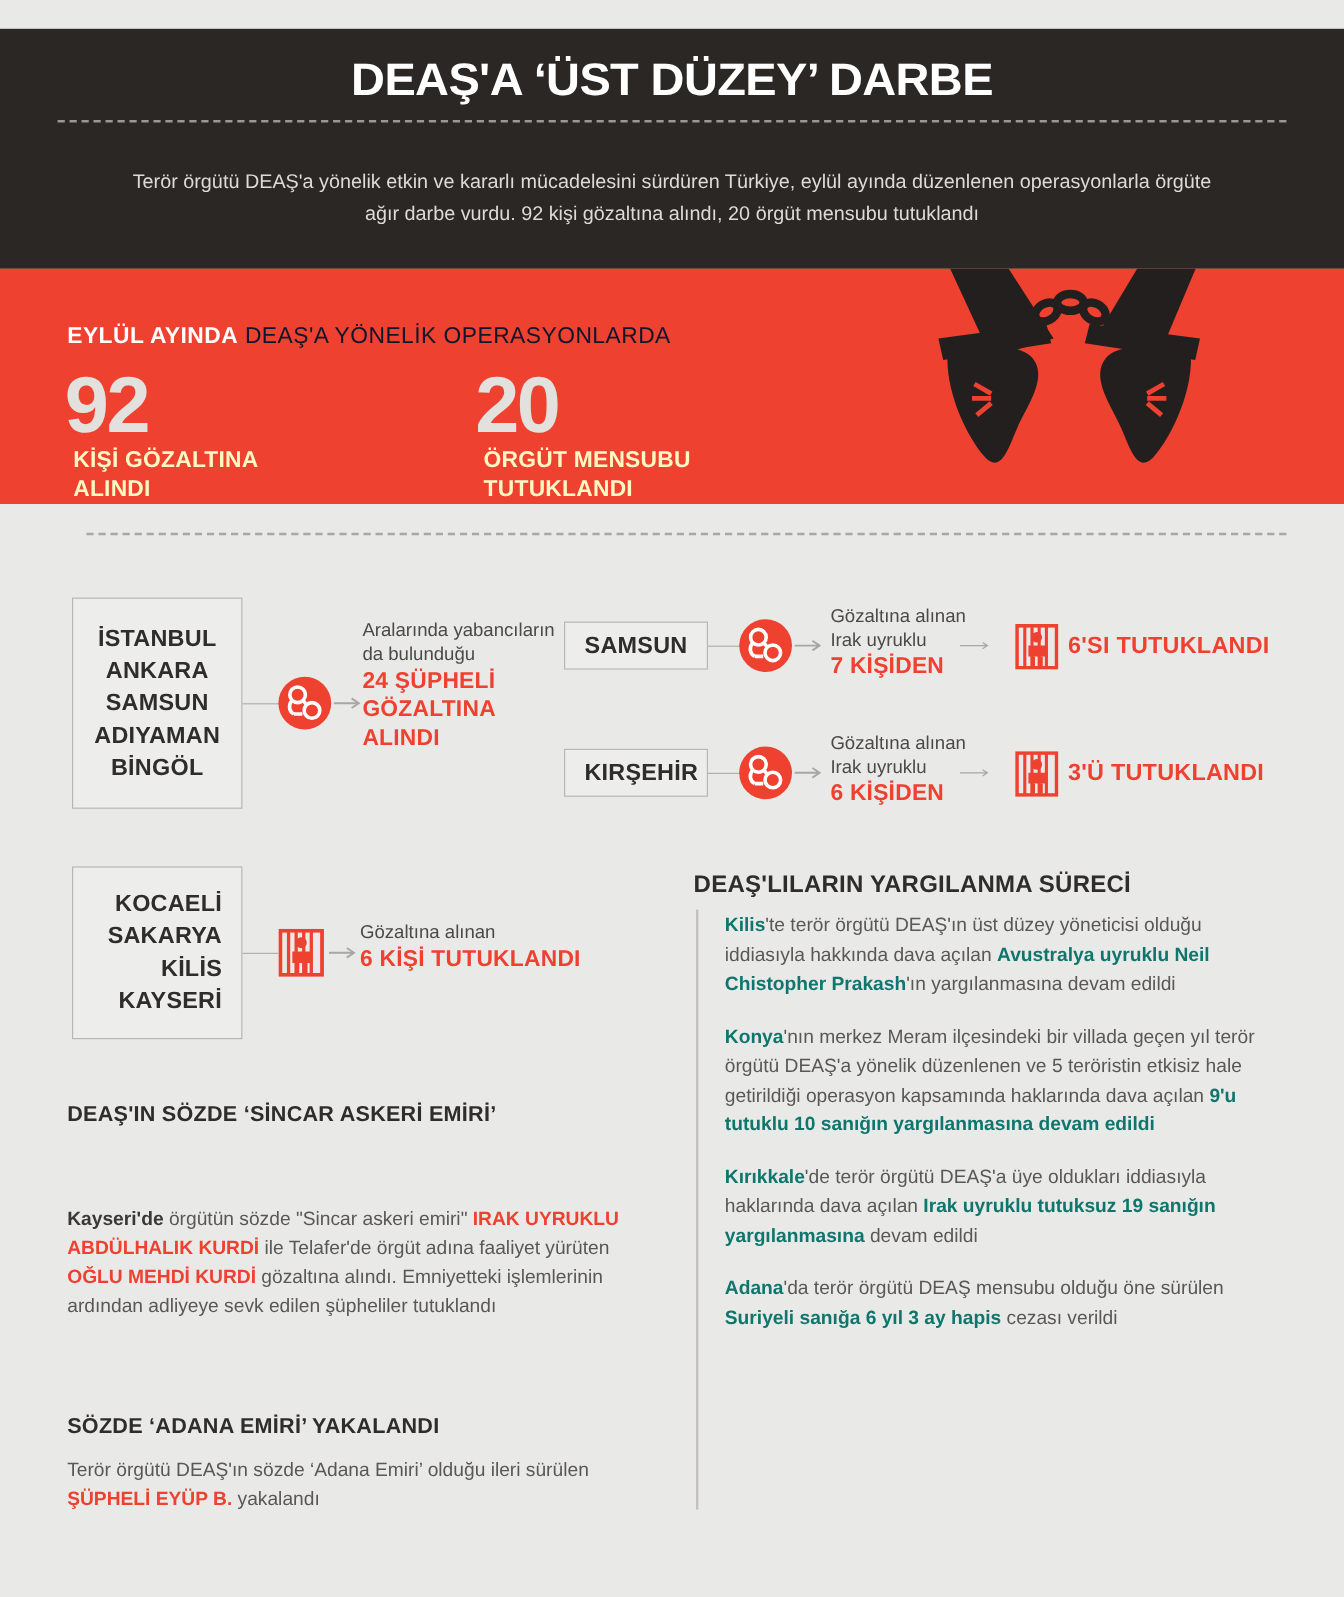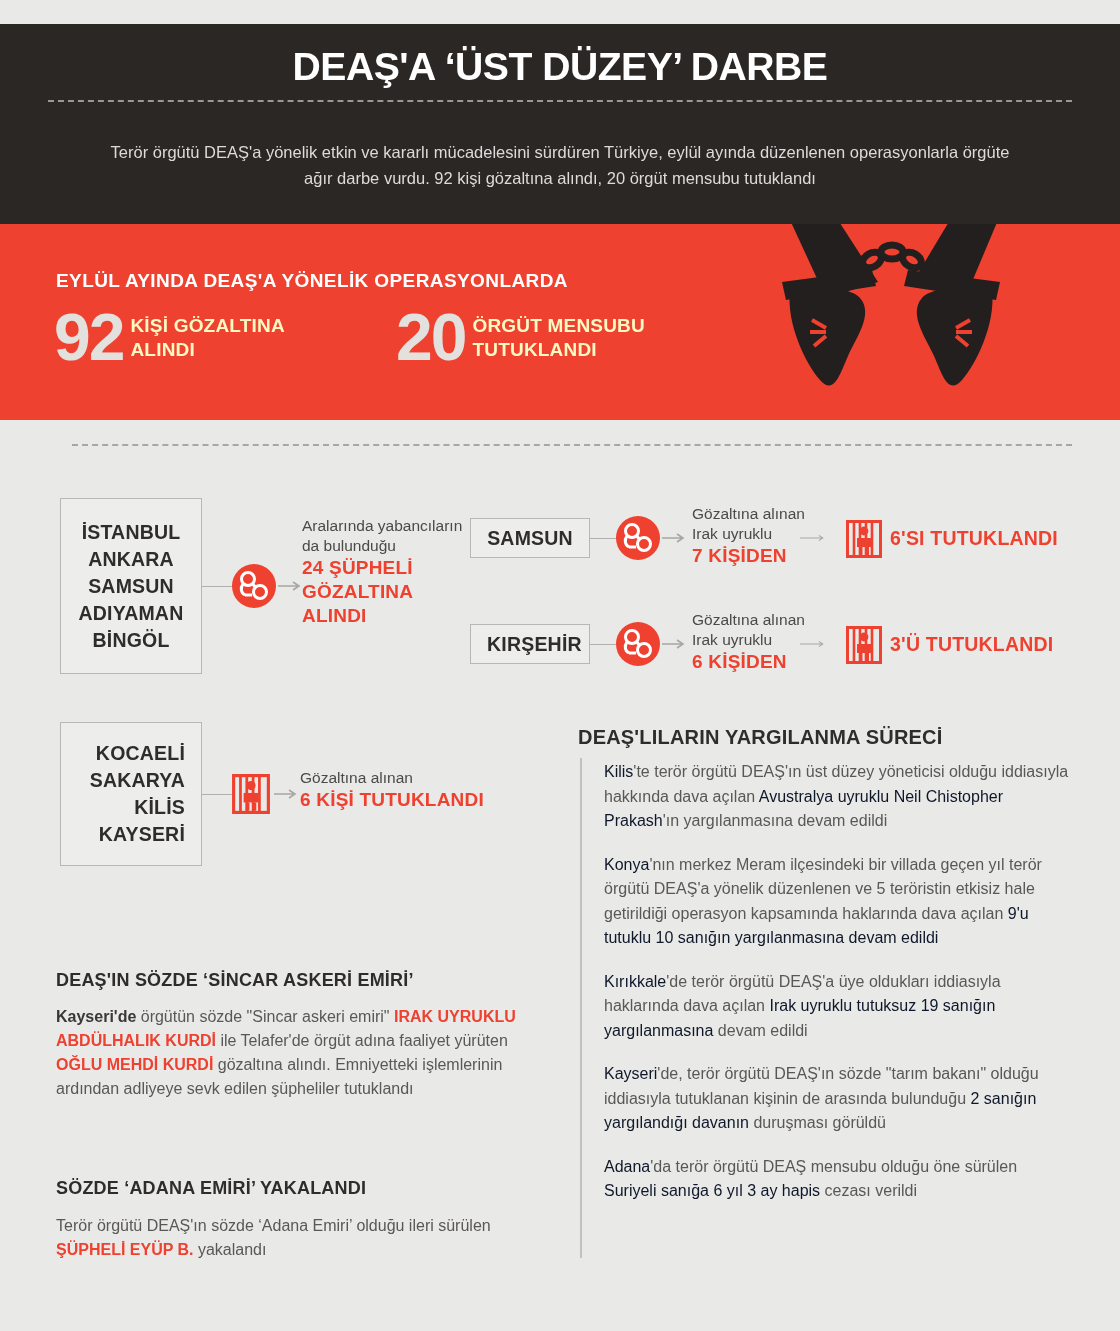--- a/index.html
+++ b/index.html
@@ -55,23 +55,23 @@
     background: #ee4130;
     overflow: hidden;
   }
   .banner-kicker {
     position: absolute; left: 56px; top: 46px;
     color: #ffffff;
     font-size: 19px;
     letter-spacing: 0.4px;
   }
   .banner-kicker b { font-weight: bold; }
-  .banner-kicker span { font-weight: bold; color: #ffffff; }
-
-  .stat { position: absolute; top: 84px; display: flex; align-items: flex-start; }
+  .banner-kicker span { font-weight: normal; color: #0f172a; }
+
+  .stat { position: absolute; top: 84px; display: flex; align-items: flex-start; flex-direction: column; }
   .stat-1 { left: 54px; }
   .stat-2 { left: 396px; }
   .stat-num {
     color: #e3e1dd;
     font-size: 66px;
     font-weight: bold;
     line-height: 58px;
     letter-spacing: -2px;
   }
   .stat-txt {
@@ -159,21 +159,21 @@
   }
   .rcol-rule {
     position: absolute; left: 580px; top: 338px;
     width: 2px; height: 500px; background: #c3c1be;
   }
   .rcol-list { position: absolute; left: 604px; top: 340px; width: 468px; }
   .rcol-p {
     font-size: 16px; color: #5a5855; line-height: 24.5px;
     margin-bottom: 19px;
   }
-  .rcol-p b { color: #0f172a; font-weight: normal; }
+  .rcol-p b { color: #0f766e; font-weight: bold; }
 
   
   .footer {
     position: absolute; left: 0; top: 1280px;
     width: 1120px; height: 51px;
     background: #4a4541;
   }
   .footer-left {
     position: absolute; left: 30px; top: 18px;
     color: #d4d0cc; font-size: 10px; font-style: italic;
@@ -378,36 +378,35 @@
       </g>
     </svg>
     <svg class="arrow-sm" style="left:274px; top:368px;" width="26" height="12" viewBox="0 0 26 12">
       <path d="M0 6 L20 6 M15 2 L21 6 L15 10" stroke="#a9a7a4" stroke-width="1.6" fill="none"></path>
     </svg>
     <div class="note" style="left:300px; top:348px; width:240px;">
       <div class="grey">Gözaltına alınan</div>
       <div class="red">6 KİŞİ TUTUKLANDI</div>
     </div>
 
-    <div class="blk-title" style="left:56px; top:548px; width:470px;">
+    <div class="blk-title" style="left:56px; top:496px; width:470px;">
       <div>DEAŞ'IN SÖZDE ‘SİNCAR ASKERİ EMİRİ’</div>
     </div>
     <div class="blk-body" style="left:56px; top:585px; width:460px;"><b>Kayseri'de</b> örgütün sözde "Sincar askeri emiri" <span class="r">IRAK UYRUKLU ABDÜLHALIK KURDİ</span> ile Telafer'de örgüt adına faaliyet yürüten <span class="r">OĞLU MEHDİ KURDİ</span> gözaltına alındı. Emniyetteki işlemlerinin ardından adliyeye sevk edilen şüpheliler tutuklandı</div>
 
     <div class="blk-title" style="left:56px; top:756px; width:470px;">
       <div>SÖZDE ‘ADANA EMİRİ’ YAKALANDI</div>
     </div>
     <div class="blk-body" style="left:56px; top:794px; width:460px;">Terör örgütü DEAŞ'ın sözde ‘Adana Emiri’ olduğu ileri sürülen <span class="r">ŞÜPHELİ EYÜP B.</span> yakalandı</div>
 
     <div class="rcol-title">DEAŞ'LILARIN YARGILANMA SÜRECİ</div>
     <div class="rcol-rule"></div>
     <div class="rcol-list">
       <div class="rcol-p"><b>Kilis</b>'te terör örgütü DEAŞ'ın üst düzey yöneticisi olduğu iddiasıyla hakkında dava açılan <b>Avustralya uyruklu Neil Chistopher Prakash</b>'ın yargılanmasına devam edildi</div>
       <div class="rcol-p"><b>Konya</b>'nın merkez Meram ilçesindeki bir villada geçen yıl terör örgütü DEAŞ'a yönelik düzenlenen ve 5 teröristin etkisiz hale getirildiği operasyon kapsamında haklarında dava açılan <b>9'u tutuklu 10 sanığın yargılanmasına devam edildi</b></div>
       <div class="rcol-p"><b>Kırıkkale</b>'de terör örgütü DEAŞ'a üye oldukları iddiasıyla haklarında dava açılan <b>Irak uyruklu tutuksuz 19 sanığın yargılanmasına</b> devam edildi</div>
-      <div class="rcol-p"><b>Kayseri</b>'de, terör örgütü DEAŞ'ın sözde "tarım bakanı" olduğu iddiasıyla tutuklanan kişinin de arasında bulunduğu <b>2 sanığın yargılandığı davanın</b> duruşması görüldü</div>
       <div class="rcol-p"><b>Adana</b>'da terör örgütü DEAŞ mensubu olduğu öne sürülen <b>Suriyeli sanığa 6 yıl 3 ay hapis</b> cezası verildi</div>
     </div>
 
   </div>
 
 
 </div>
 
 </body></html>

